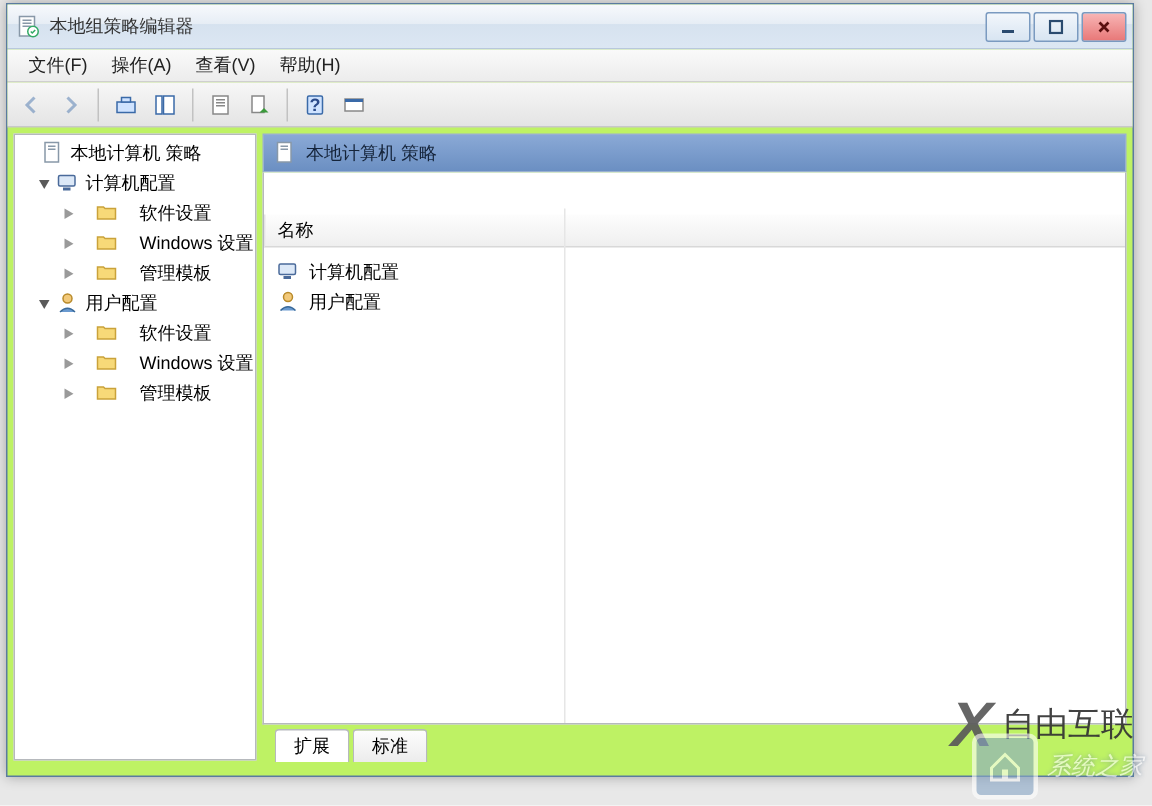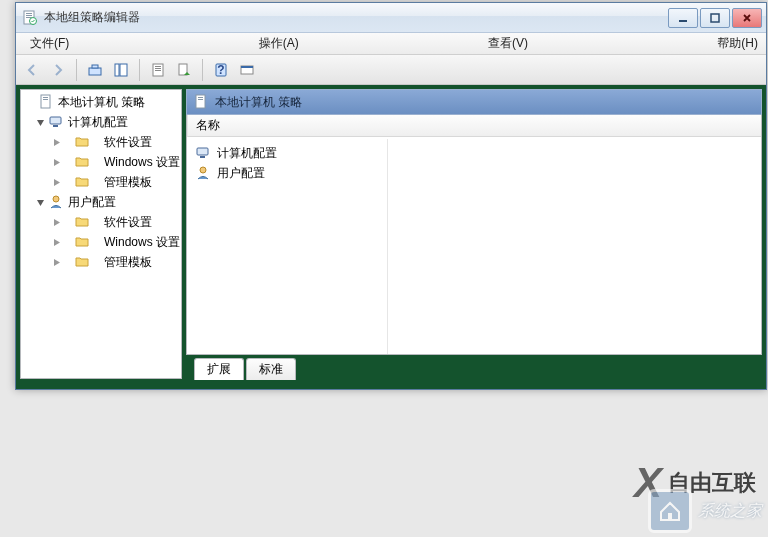--- a/index.html
+++ b/index.html
@@ -1,41 +1,41 @@
 <!DOCTYPE html>
 <html><head>
 <meta charset="utf-8">
 <style>
 * { margin: 0; padding: 0; box-sizing: border-box; font-family: "Microsoft YaHei", "SimSun", Tahoma, sans-serif; font-size: 12px; }
 body { width: 768px; height: 537px; background: #e8e8e8; position: relative; overflow: hidden; }
 
 .window {
-  position: absolute; top: 2px; left: 15px; width: 752px; height: 388px;
-  background: #14532d; border: 1px solid #5a7ba0;
+  position: absolute; top: 2px; left: 4px; width: 752px; height: 516px;
+  background: #bef264; border: 1px solid #5a7ba0;
   box-shadow: 0 0 8px rgba(0,0,0,0.3);
 }
 
 .titlebar {
   height: 30px; background: linear-gradient(to bottom, #f7f9fc 0%, #e6edf5 45%, #d6e2ef 46%, #dce7f3 100%);
   display: flex; align-items: center; padding-left: 6px; border-bottom: 1px solid #b8c8dc;
 }
 .titlebar .app-icon { width: 16px; height: 16px; margin-right: 6px; }
 .titlebar .title { color: #333; flex: 1; }
 .window-controls { display: flex; gap: 2px; margin-right: 4px; }
 .window-controls .btn {
   width: 30px; height: 20px; border: 1px solid #7a9ac0;
   background: linear-gradient(to bottom,#f2f6fb,#d8e5f2);
   display:flex;align-items:center;justify-content:center; border-radius:2px;
   color:#2b4b6f; font-weight:bold; cursor:pointer;
 }
 .window-controls .btn.close { background: linear-gradient(to bottom,#f7b5b5,#e87878); color:#5a0e0e; }
 
 .menubar {
   height: 22px; background: linear-gradient(to bottom,#fafafa,#ececec);
-  border-bottom: 1px solid #cfcfcf; display:flex; align-items:center; padding-left:6px; gap: 20px; justify-content: space-between;
+  border-bottom: 1px solid #cfcfcf; display:flex; align-items:center; padding-left:6px; gap: 0;
 }
 .menubar .menu-item { padding: 2px 8px; color:#222; cursor:pointer; }
 
 .toolbar {
   height: 30px; background: linear-gradient(to bottom,#f7f7f7,#e4e4e4);
   border-bottom:1px solid #c8c8c8; display:flex; align-items:center; padding-left:4px; gap:2px;
 }
 .toolbar .tbtn {
   width: 24px; height: 24px; display:flex;align-items:center;justify-content:center;
   border:1px solid transparent; border-radius:2px; cursor:pointer;
@@ -58,21 +58,21 @@
 .details-header {
   height: 26px; background: linear-gradient(to bottom,#8aa9d6,#6b8fc2);
   border:1px solid #9ab0d0; display:flex; align-items:center; padding-left:6px; gap:6px; color:#fff;
 }
 .details-header .hicon { width:16px;height:16px; }
 .details-header .htext { color:#15243a; font-weight:500;}
 .details-body {
   flex:1; border:1px solid #b6b9bd; border-top:none; background:#fff; display:flex; position:relative;
 }
 .desc-col { width: 200px; padding:12px 8px; color:#333; }
-.list-col { flex:1; padding:0; }
+.list-col { flex:1; padding:0;margin-top:28px; }
 .col-header { height:22px; border-bottom:1px solid #d8d8d8; border-left:1px solid #e4e4e4; display:flex;align-items:center;padding-left:8px; background:linear-gradient(to bottom,#fdfdfd,#efefef);}
 .list-items { padding:6px 0;}
 .list-row { display:flex;align-items:center; height:20px; padding-left:8px; gap:6px; cursor:pointer;}
 .list-row .licon { width:16px;height:16px; display:inline-flex;}
 
 .vertical-divider { position:absolute; left:200px; top:24px; bottom:0; width:1px; background:#e6e6e6; }
 
 .tabs {
   height:22px; display:flex; align-items:flex-end; padding-left:8px; margin-top:2px;
 }
@@ -82,21 +82,21 @@
   border-top-left-radius:3px; border-top-right-radius:3px;
   margin-right:2px; cursor:pointer; position:relative; top:1px;
 }
 .tab.active { background:#fff; }
 
 .watermark {
   position:absolute; right:12px; bottom:30px; display:flex; align-items:center; gap:8px;
   color:#4a4a4a; opacity:.92; pointer-events:none;
 }
 .watermark .wm-x { font-size:42px; font-weight:900; font-style:italic; color:#5a5a5a; letter-spacing:-2px;}
-.watermark .wm-text { font-size:22px; font-weight:700; color:#333;}
+.watermark .wm-text { font-size:22px; font-weight:400; color:#333;}
 .watermark2 {
   position:absolute; right:6px; bottom:4px; display:flex; align-items:center; gap:6px; opacity:0.6; pointer-events:none;font-style:italic;
 }
 .watermark2 .house {
   width:44px; height:44px; border:3px solid #fff; border-radius:6px; background:#8aa8c8;
   display:flex;align-items:center;justify-content:center; color:#fff; font-size:20px;
 }
 .watermark2 .wtxt { color:#fff; font-size:16px; text-shadow:0 0 3px #5a7a9a;}
 
 

